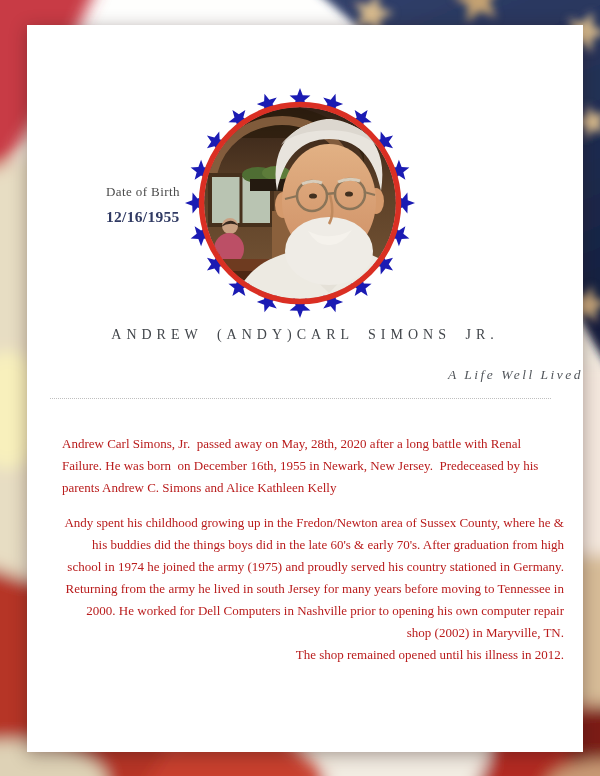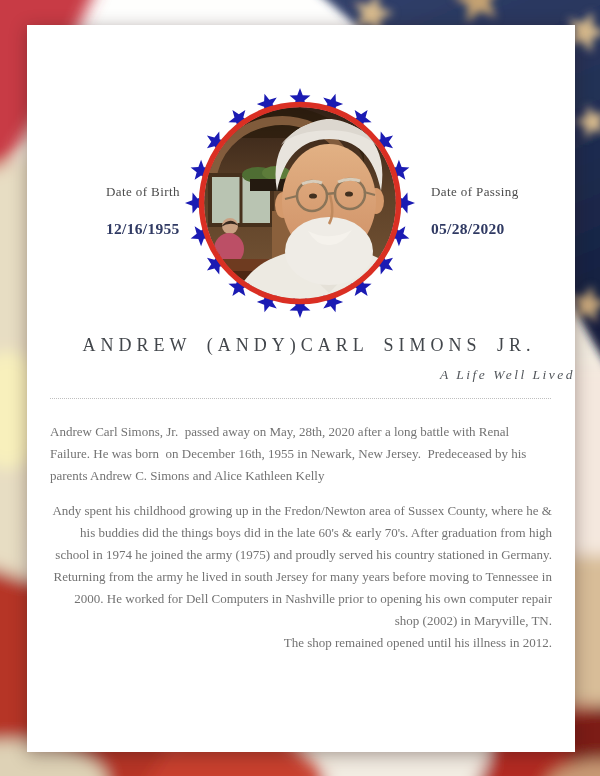--- a/index.html
+++ b/index.html
@@ -3,44 +3,44 @@
 <meta charset="utf-8">
 <style>
   html,body { margin:0; padding:0; background:#efe9db; }
   .stage {
     position:relative; width:600px; height:776px; overflow:hidden;
     font-family:"Liberation Serif", serif; background:#efe9db;
   }
   .bg-svg { position:absolute; left:0; top:0; width:600px; height:776px; display:block; }
   .card {
     position:absolute; left:27px; top:25px; width:548px; height:727px;
-    background:#ffffff; box-shadow:0 3px 16px rgba(45,20,20,.38);
+    background:#ffffff; box-shadow:0 3px 16px rgba(45,20,20,.38);padding-left:8px;
   }
   .medallion { position:absolute; left:153px; top:58px; width:240px; height:240px; }
   .medallion svg { display:block; width:240px; height:240px; }
   .date-block { position:absolute; top:159px; }
   .date-block.birth   { left:79px; }
   .date-block.passing { left:404px; }
   .date-label { font-size:13px; color:#4b4b4b; letter-spacing:.4px; }
-  .date-value { margin-top:20px; font-size:15.5px; font-weight:bold; color:#303a63; letter-spacing:.3px; }
+  .date-value { margin-top:8px; font-size:15.5px; font-weight:bold; color:#303a63; letter-spacing:.3px; }
   .name {
-    position:absolute; top:302px; left:0; width:100%; margin:8px; text-align:center;
-    font-size:18px; font-weight:400; letter-spacing:5px; word-spacing:6px; color:#42464b;
+    position:absolute; top:302px; left:0; width:100%; margin:0; text-align:center;
+    font-size:14px; font-weight:400; letter-spacing:5px; word-spacing:6px; color:#42464b;
   }
   .tagline {
     position:absolute; top:342px; left:0; width:100%; text-align:right;
     font-style:italic; font-size:13.5px; letter-spacing:2.5px; color:#53575c;
   }
   .separator {
     position:absolute; top:373px; left:23px; width:501px; margin:0;
     border:none; border-top:1px dotted #bfbfbf; height:0;
   }
   .para {
-    position:absolute; left:23px; width:502px; margin:0;
-    font-size:13px; line-height:22px; color:#737373; white-space:pre-wrap;
+    position:absolute; left:23px; width:502px; margin:12px;
+    font-size:13px; line-height:22px; color:#b91c1c; white-space:pre-wrap;
   }
   .para-1 { top:396px; }
   .para-2 { top:475px;text-align:right; }
 </style>
 </head>
 <body>
 
 <div class="stage">
 
   <svg class="bg-svg" viewBox="0 0 600 776" aria-hidden="true">
@@ -174,24 +174,20 @@
         </g>
 
         <circle cx="120" cy="120" r="98.5" fill="none" stroke="#da2f23" stroke-width="5.5"></circle>
       </svg>
     </div>
 
     <div class="date-block birth">
       <div class="date-label">Date of Birth</div>
       <div class="date-value">12/16/1955</div>
     </div>
-    <div class="date-block passing">
-      <div class="date-label">Date of Passing</div>
-      <div class="date-value">05/28/2020</div>
-    </div>
 
     <h1 class="name">ANDREW (ANDY)CARL SIMONS JR.</h1>
     <div class="tagline">A Life Well Lived</div>
 
     <hr class="separator">
 
     <p class="para para-1">Andrew Carl Simons, Jr.  passed away on May, 28th, 2020 after a long battle with Renal Failure. He was born  on December 16th, 1955 in Newark, New Jersey.  Predeceased by his parents Andrew C. Simons and Alice Kathleen Kelly</p>
     <p class="para para-2">Andy spent his childhood growing up in the Fredon/Newton area of Sussex County, where he &amp; his buddies did the things boys did in the late 60's &amp; early 70's. After graduation from high school in 1974 he joined the army (1975) and proudly served his country stationed in Germany.  Returning from the army he lived in south Jersey for many years before moving to Tennessee in 2000. He worked for Dell Computers in Nashville prior to opening his own computer repair shop (2002) in Maryville, TN.
 The shop remained opened until his illness in 2012.</p>
   </div>

